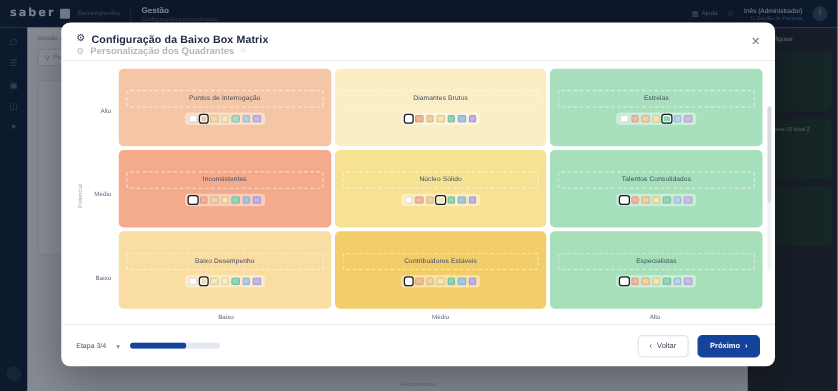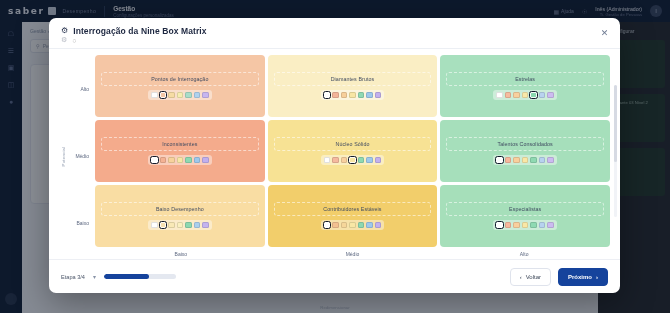--- a/index.html
+++ b/index.html
@@ -278,24 +278,25 @@
   <div class="bottom-note">Redimensionar</div>
 </div>
 
 <div class="overlay"></div>
 
 <div class="modal">
 
   <div class="modal-head">
     <div class="mh-row">
       <span class="gear">⚙</span>
-      <span class="mh-title">Interrogação da Nine Box Matrix</span>
+      <span class="mh-title">Configuração da Baixo Box Matrix</span>
     </div>
     <div class="mh-ghost">
       <span class="gear2">⚙</span>
+      <span class="gtxt">Personalização dos Quadrantes</span>
       <span class="gdot">○</span>
     </div>
     <div class="close-btn">✕</div>
   </div>
   <div class="head-rule"></div>
 
   <div class="matrix-region">
     <div class="ylabel">
       <span>Potencial</span>
     </div>

